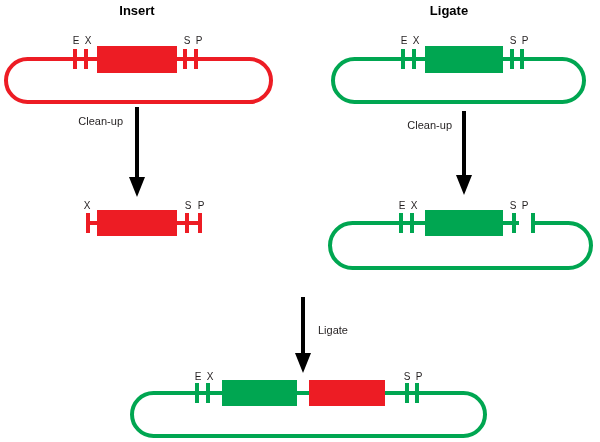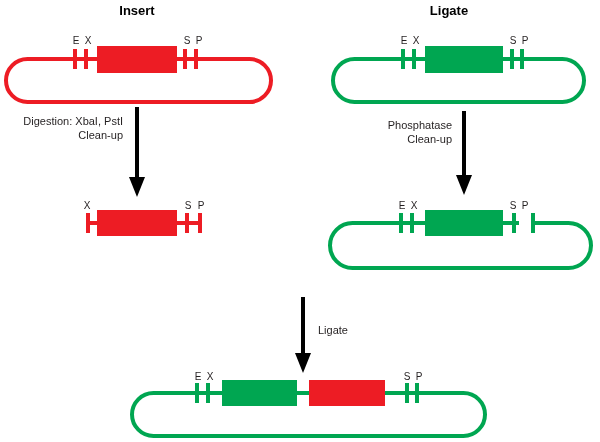--- a/index.html
+++ b/index.html
@@ -54,21 +54,20 @@
   <div class="tick red" style="left:84px;top:49px;"></div>
   <div class="gene red" style="left:97px;top:46px;width:80px;"></div>
   <div class="tick red" style="left:183px;top:49px;"></div>
   <div class="tick red" style="left:194px;top:49px;"></div>
   <div class="site-label" style="left:76px;top:35px;">E</div>
   <div class="site-label" style="left:88px;top:35px;">X</div>
   <div class="site-label" style="left:187px;top:35px;">S</div>
   <div class="site-label" style="left:199px;top:35px;">P</div>
 
   <div class="steps" style="right:477px;top:115px;">
-    <div>Digestion: XbaI, PstI</div>
     <div>Clean-up</div>
   </div>
   <div class="arrow-line" style="left:135px;top:107px;height:72px;"></div>
   <div class="arrow-head" style="left:129px;top:177px;"></div>
 
   <div class="hline" style="left:88px;top:221px;width:112px;"></div>
   <div class="tick red" style="left:86px;top:213px;"></div>
   <div class="gene red" style="left:97px;top:210px;width:80px;height:26px;"></div>
   <div class="tick red" style="left:185px;top:213px;"></div>
   <div class="tick red" style="left:198px;top:213px;"></div>
@@ -83,21 +82,20 @@
   <div class="tick green" style="left:412px;top:49px;"></div>
   <div class="gene green" style="left:425px;top:46px;width:78px;"></div>
   <div class="tick green" style="left:510px;top:49px;"></div>
   <div class="tick green" style="left:520px;top:49px;"></div>
   <div class="site-label" style="left:404px;top:35px;">E</div>
   <div class="site-label" style="left:416px;top:35px;">X</div>
   <div class="site-label" style="left:513px;top:35px;">S</div>
   <div class="site-label" style="left:525px;top:35px;">P</div>
 
   <div class="steps" style="right:148px;top:119px;">
-    <div>Phosphatase</div>
     <div>Clean-up</div>
   </div>
   <div class="arrow-line" style="left:462px;top:111px;height:66px;"></div>
   <div class="arrow-head" style="left:456px;top:175px;"></div>
 
   <div class="capsule green" style="left:328px;top:221px;width:265px;height:49px;"></div>
   <div class="gap-mask" style="left:519px;top:219px;width:12px;height:9px;"></div>
   <div class="tick green" style="left:399px;top:213px;"></div>
   <div class="tick green" style="left:410px;top:213px;"></div>
   <div class="gene green" style="left:425px;top:210px;width:78px;height:26px;"></div>

